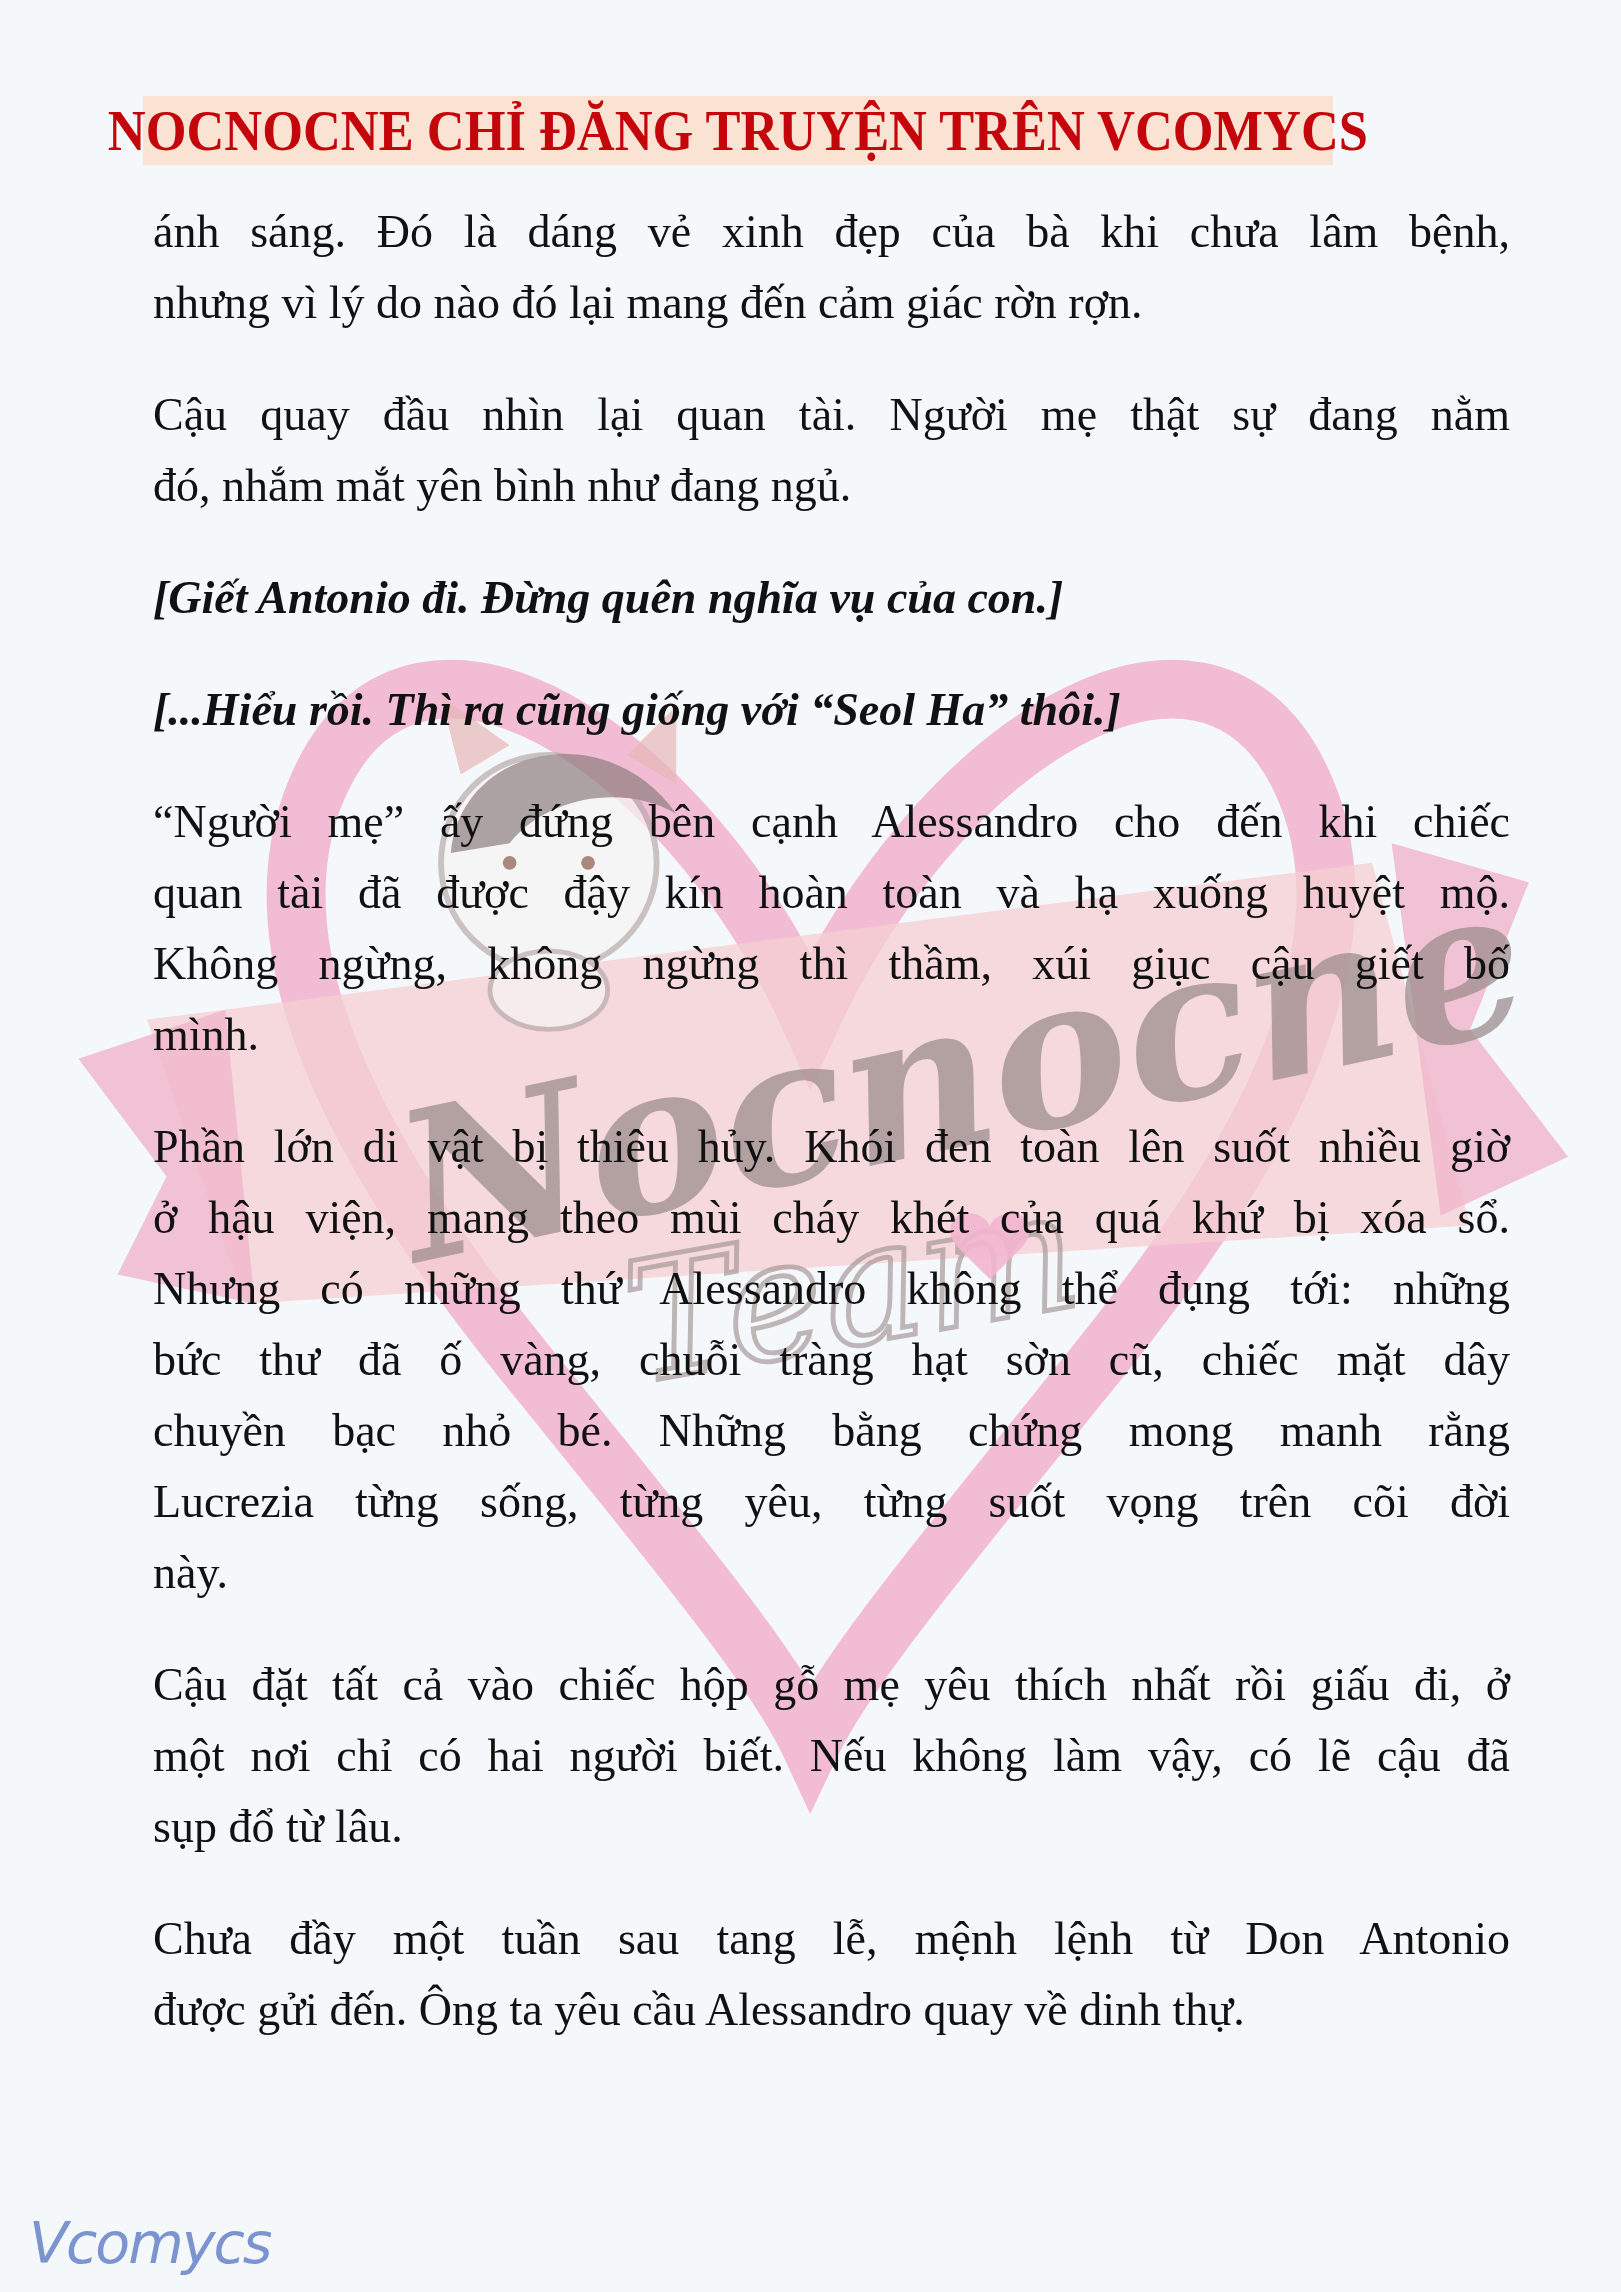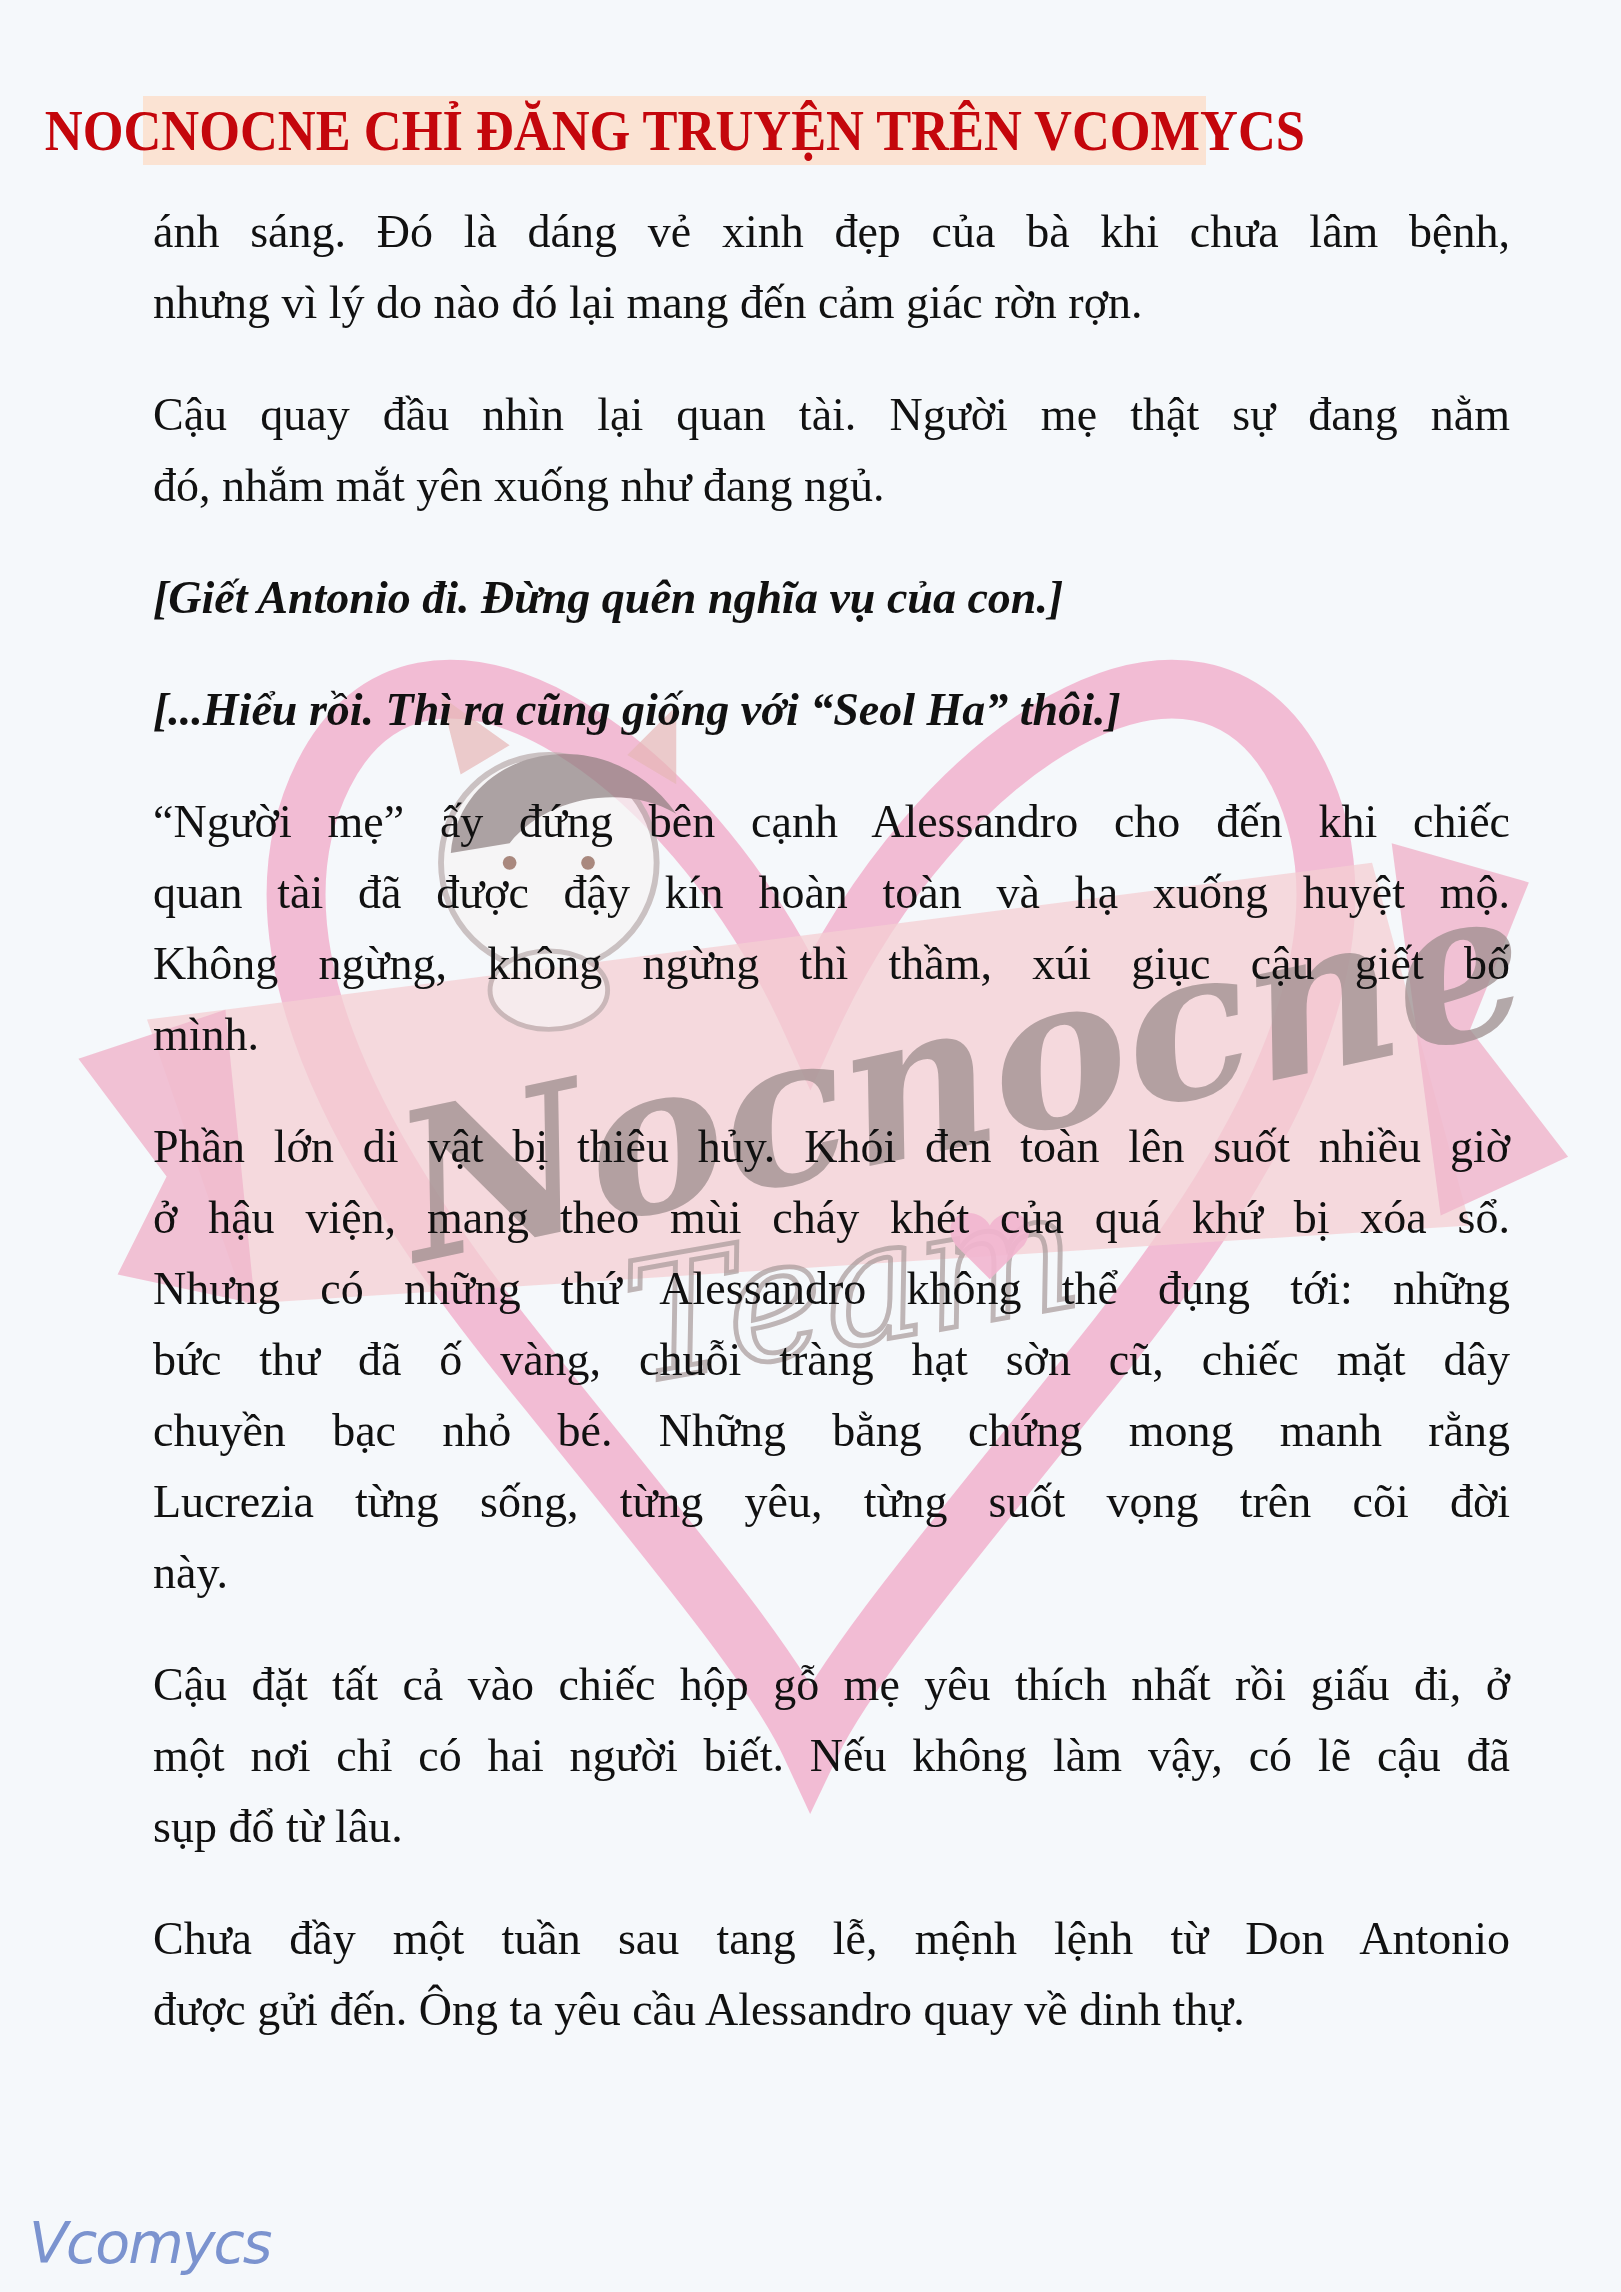--- a/index.html
+++ b/index.html
@@ -21,21 +21,21 @@
       top: 0;
       width: 1621px;
       height: 2293px;
       pointer-events: none;
       z-index: 0;
     }
     .banner {
       position: absolute;
       left: 143px;
       top: 96px;
-      width: 1063px;
+      width: 1190px;
       height: 69px;
       background: #fbe3d3;
       z-index: 1;
       display: flex;
       align-items: center;
       justify-content: center;
     }
     .banner-text {
       font-family: "Liberation Serif", "DejaVu Serif", serif;
       font-weight: bold;
@@ -117,21 +117,21 @@
   <span class="banner-text">NOCNOCNE CHỈ ĐĂNG TRUYỆN TRÊN VCOMYCS</span>
 </div>
 
 <div class="content">
   <p class="para">
     <span class="line justify">ánh sáng. Đó là dáng vẻ xinh đẹp của bà khi chưa lâm bệnh,</span>
     <span class="line">nhưng vì lý do nào đó lại mang đến cảm giác rờn rợn.</span>
   </p>
   <p class="para">
     <span class="line justify">Cậu quay đầu nhìn lại quan tài. Người mẹ thật sự đang nằm</span>
-    <span class="line">đó, nhắm mắt yên xuống như đang ngủ.</span>
+    <span class="line">đó, nhắm mắt yên bình như đang ngủ.</span>
   </p>
   <p class="para italic">
     <span class="line">[Giết Antonio đi. Đừng quên nghĩa vụ của con.]</span>
   </p>
   <p class="para italic">
     <span class="line">[...Hiểu rồi. Thì ra cũng giống với “Seol Ha” thôi.]</span>
   </p>
   <p class="para">
     <span class="line justify">“Người mẹ” ấy đứng bên cạnh Alessandro cho đến khi chiếc</span>
     <span class="line justify">quan tài đã được đậy kín hoàn toàn và hạ xuống huyệt mộ.</span>

